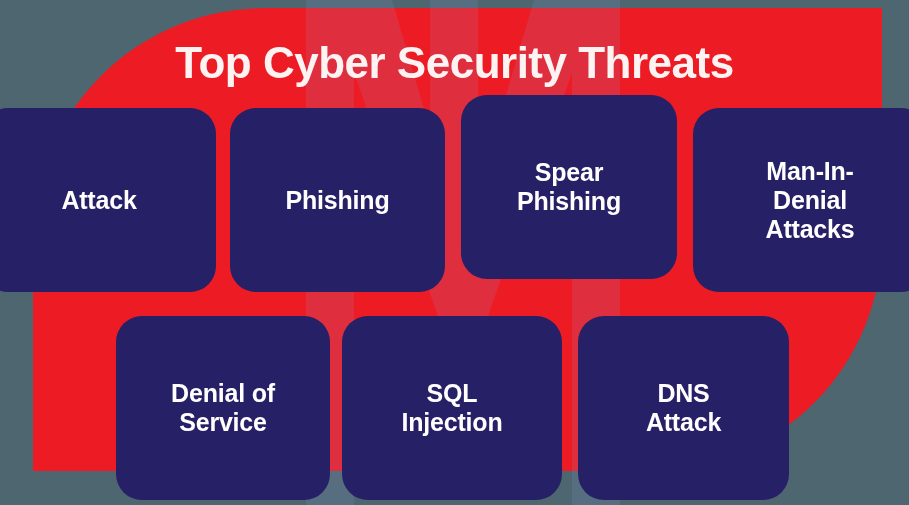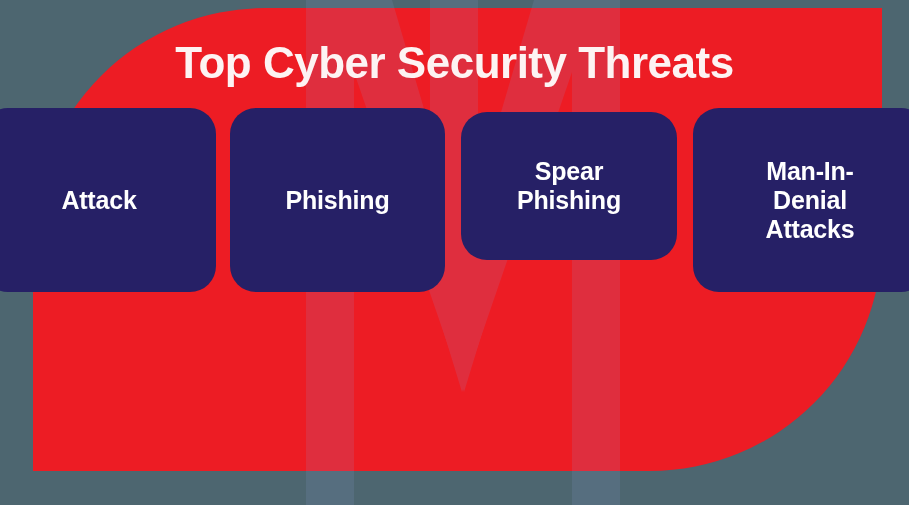--- a/index.html
+++ b/index.html
@@ -74,21 +74,21 @@
     font-weight: bold;
     font-size: 25px;
     line-height: 1.16;
     letter-spacing: -0.2px;
     white-space: pre-line;
   }
 
   
   .card-r1c1 { left: -18px;  top: 108px; width: 234px; height: 184px; }
   .card-r1c2 { left: 230px;  top: 108px; width: 215px; height: 184px; }
-  .card-r1c3 { left: 461px;  top: 112px; width: 216px; height: 148px; text-align: center; }
+  .card-r1c3 { left: 461px;  top: 95px; width: 216px; height: 184px; text-align: center; }
   .card-r1c4 { left: 693px;  top: 108px; width: 234px; height: 184px; }
 
   
   .card-r2c1 { left: 116px;  top: 316px; width: 214px; height: 184px; }
   .card-r2c2 { left: 342px;  top: 316px; width: 220px; height: 184px; }
   .card-r2c3 { left: 578px;  top: 316px; width: 211px; height: 184px; }
 
   
   .title-band {
     position: absolute;
@@ -147,17 +147,29 @@
       <span class="card-label">Spear
 Phishing</span>
     </div>
 
     <div class="card card-r1c4">
       <span class="card-label">Man-In-
 Denial
 Attacks</span>
     </div>
 
+    <div class="card card-r2c1">
+      <span class="card-label">Denial of
+Service</span>
+    </div>
 
+    <div class="card card-r2c2">
+      <span class="card-label">SQL
+Injection</span>
+    </div>
 
+    <div class="card card-r2c3">
+      <span class="card-label">DNS
+Attack</span>
+    </div>
 
   </div>
 </div>
 
 </body></html>

